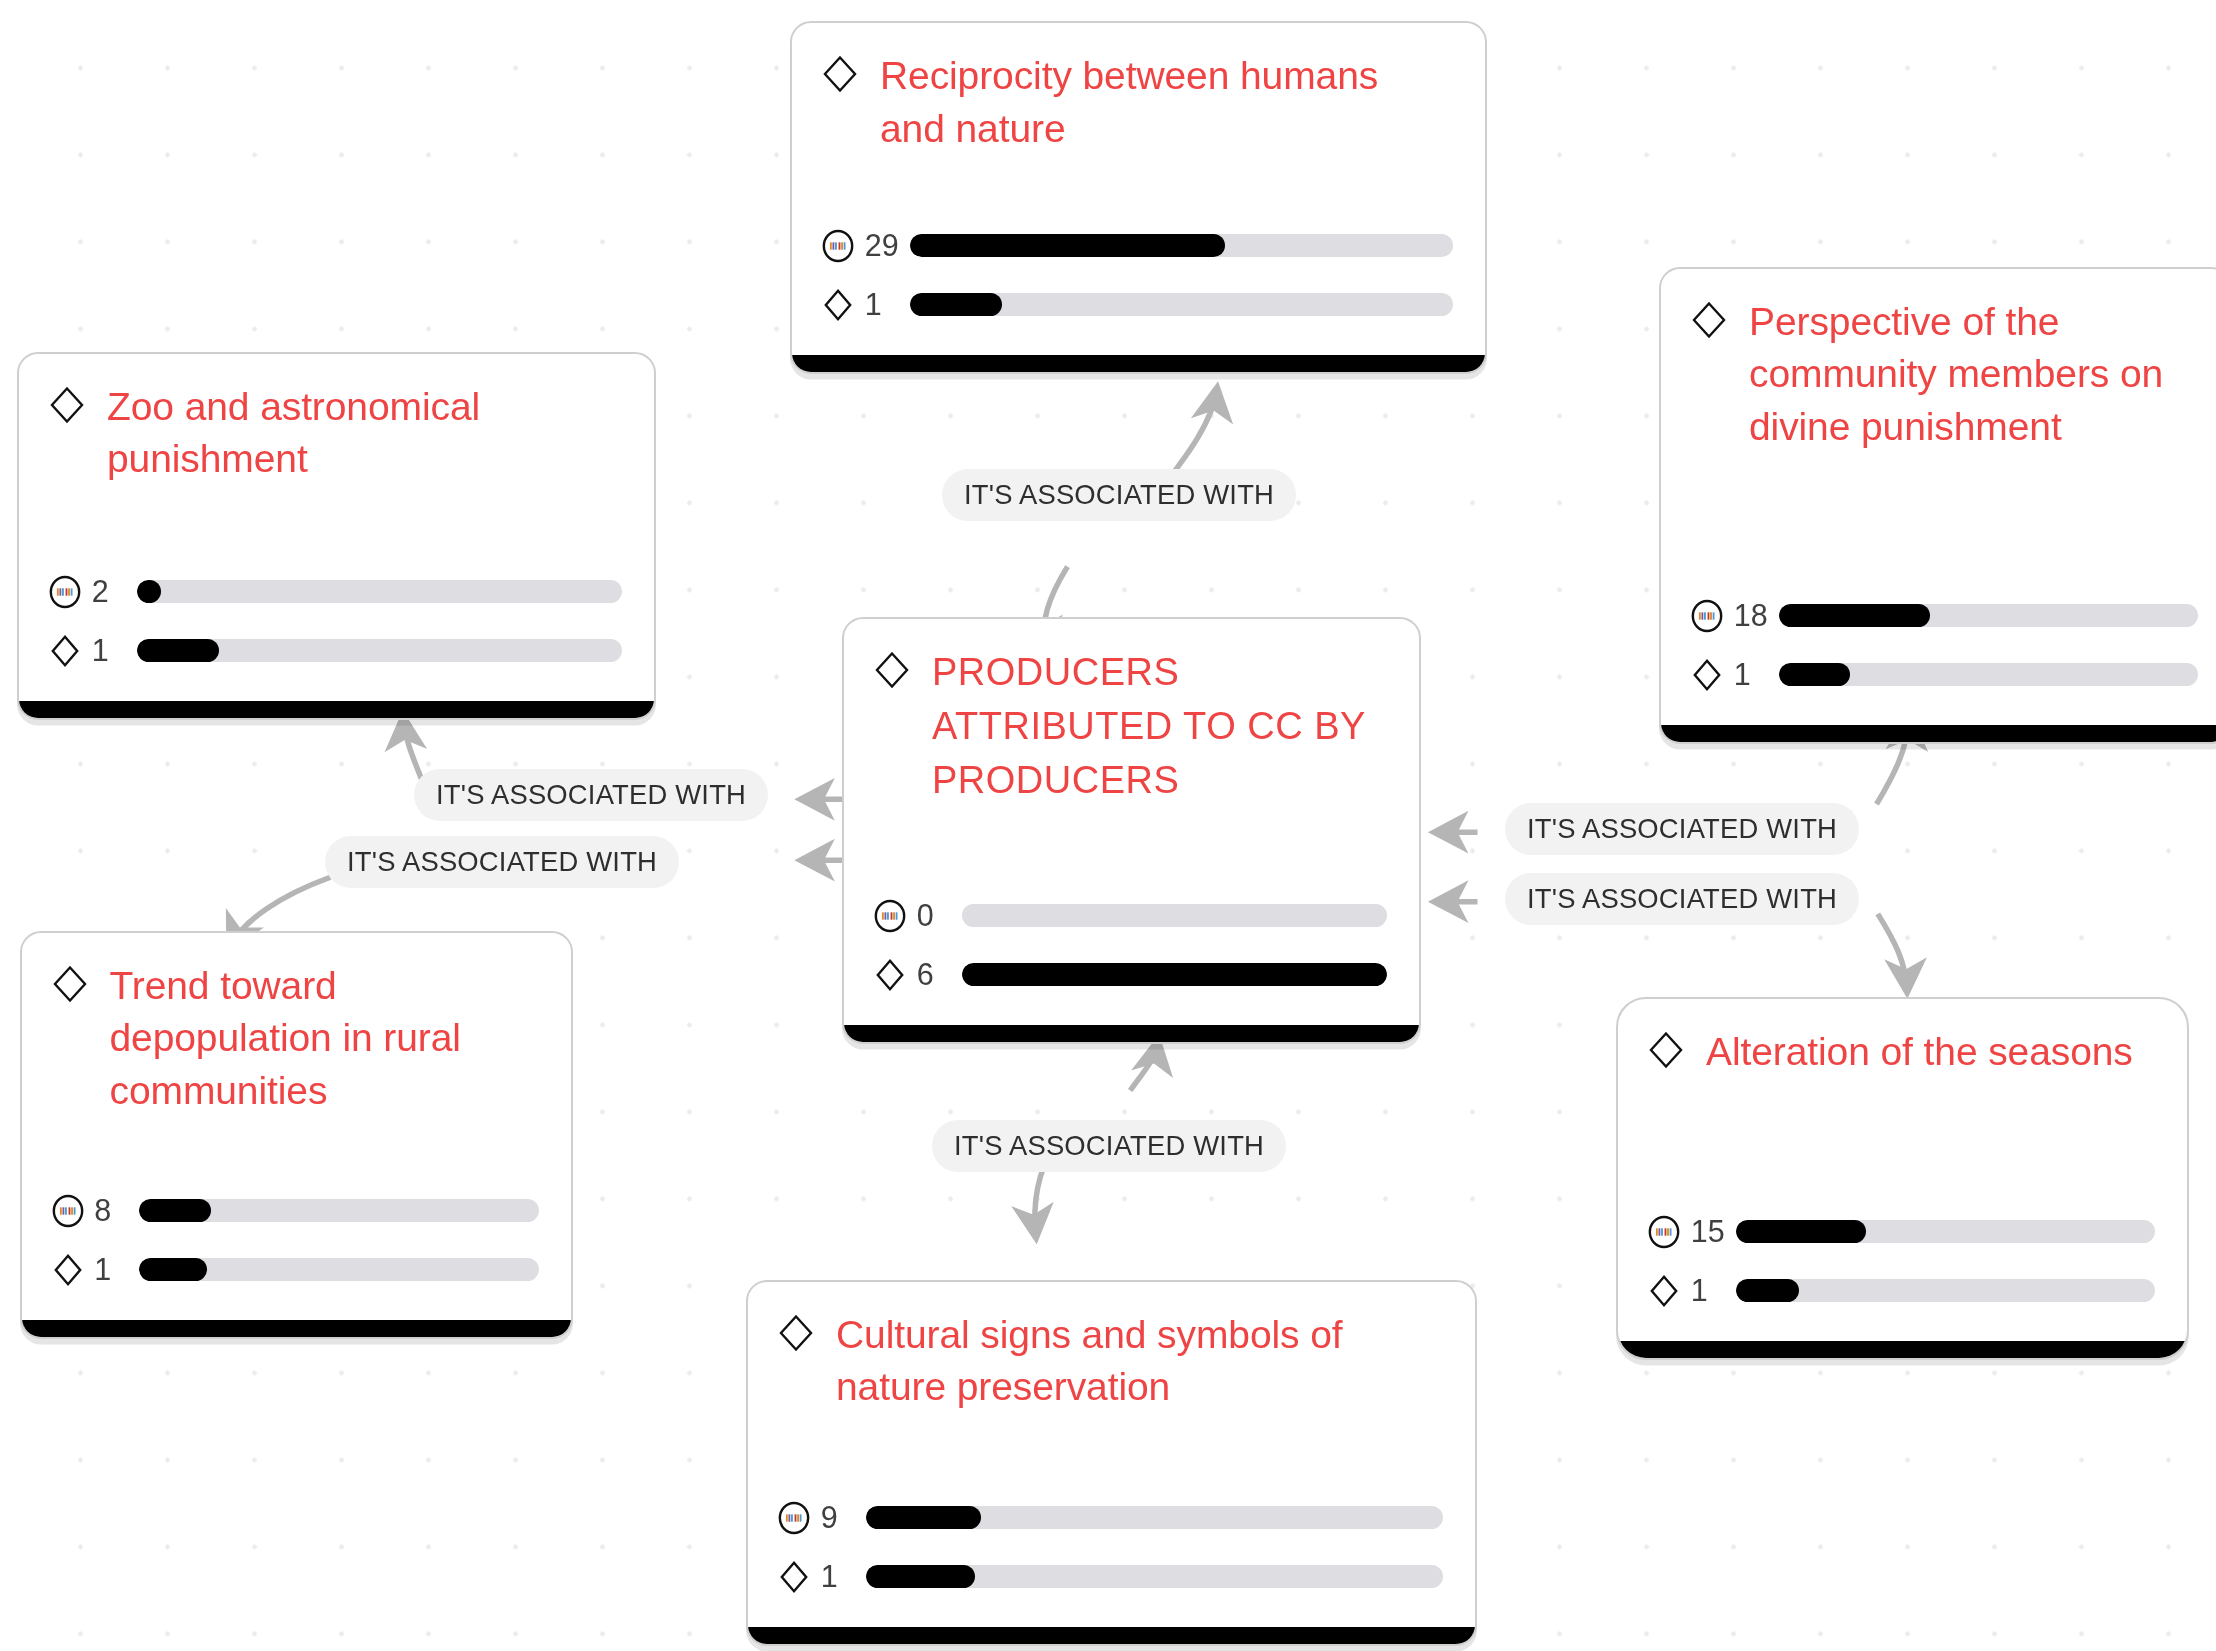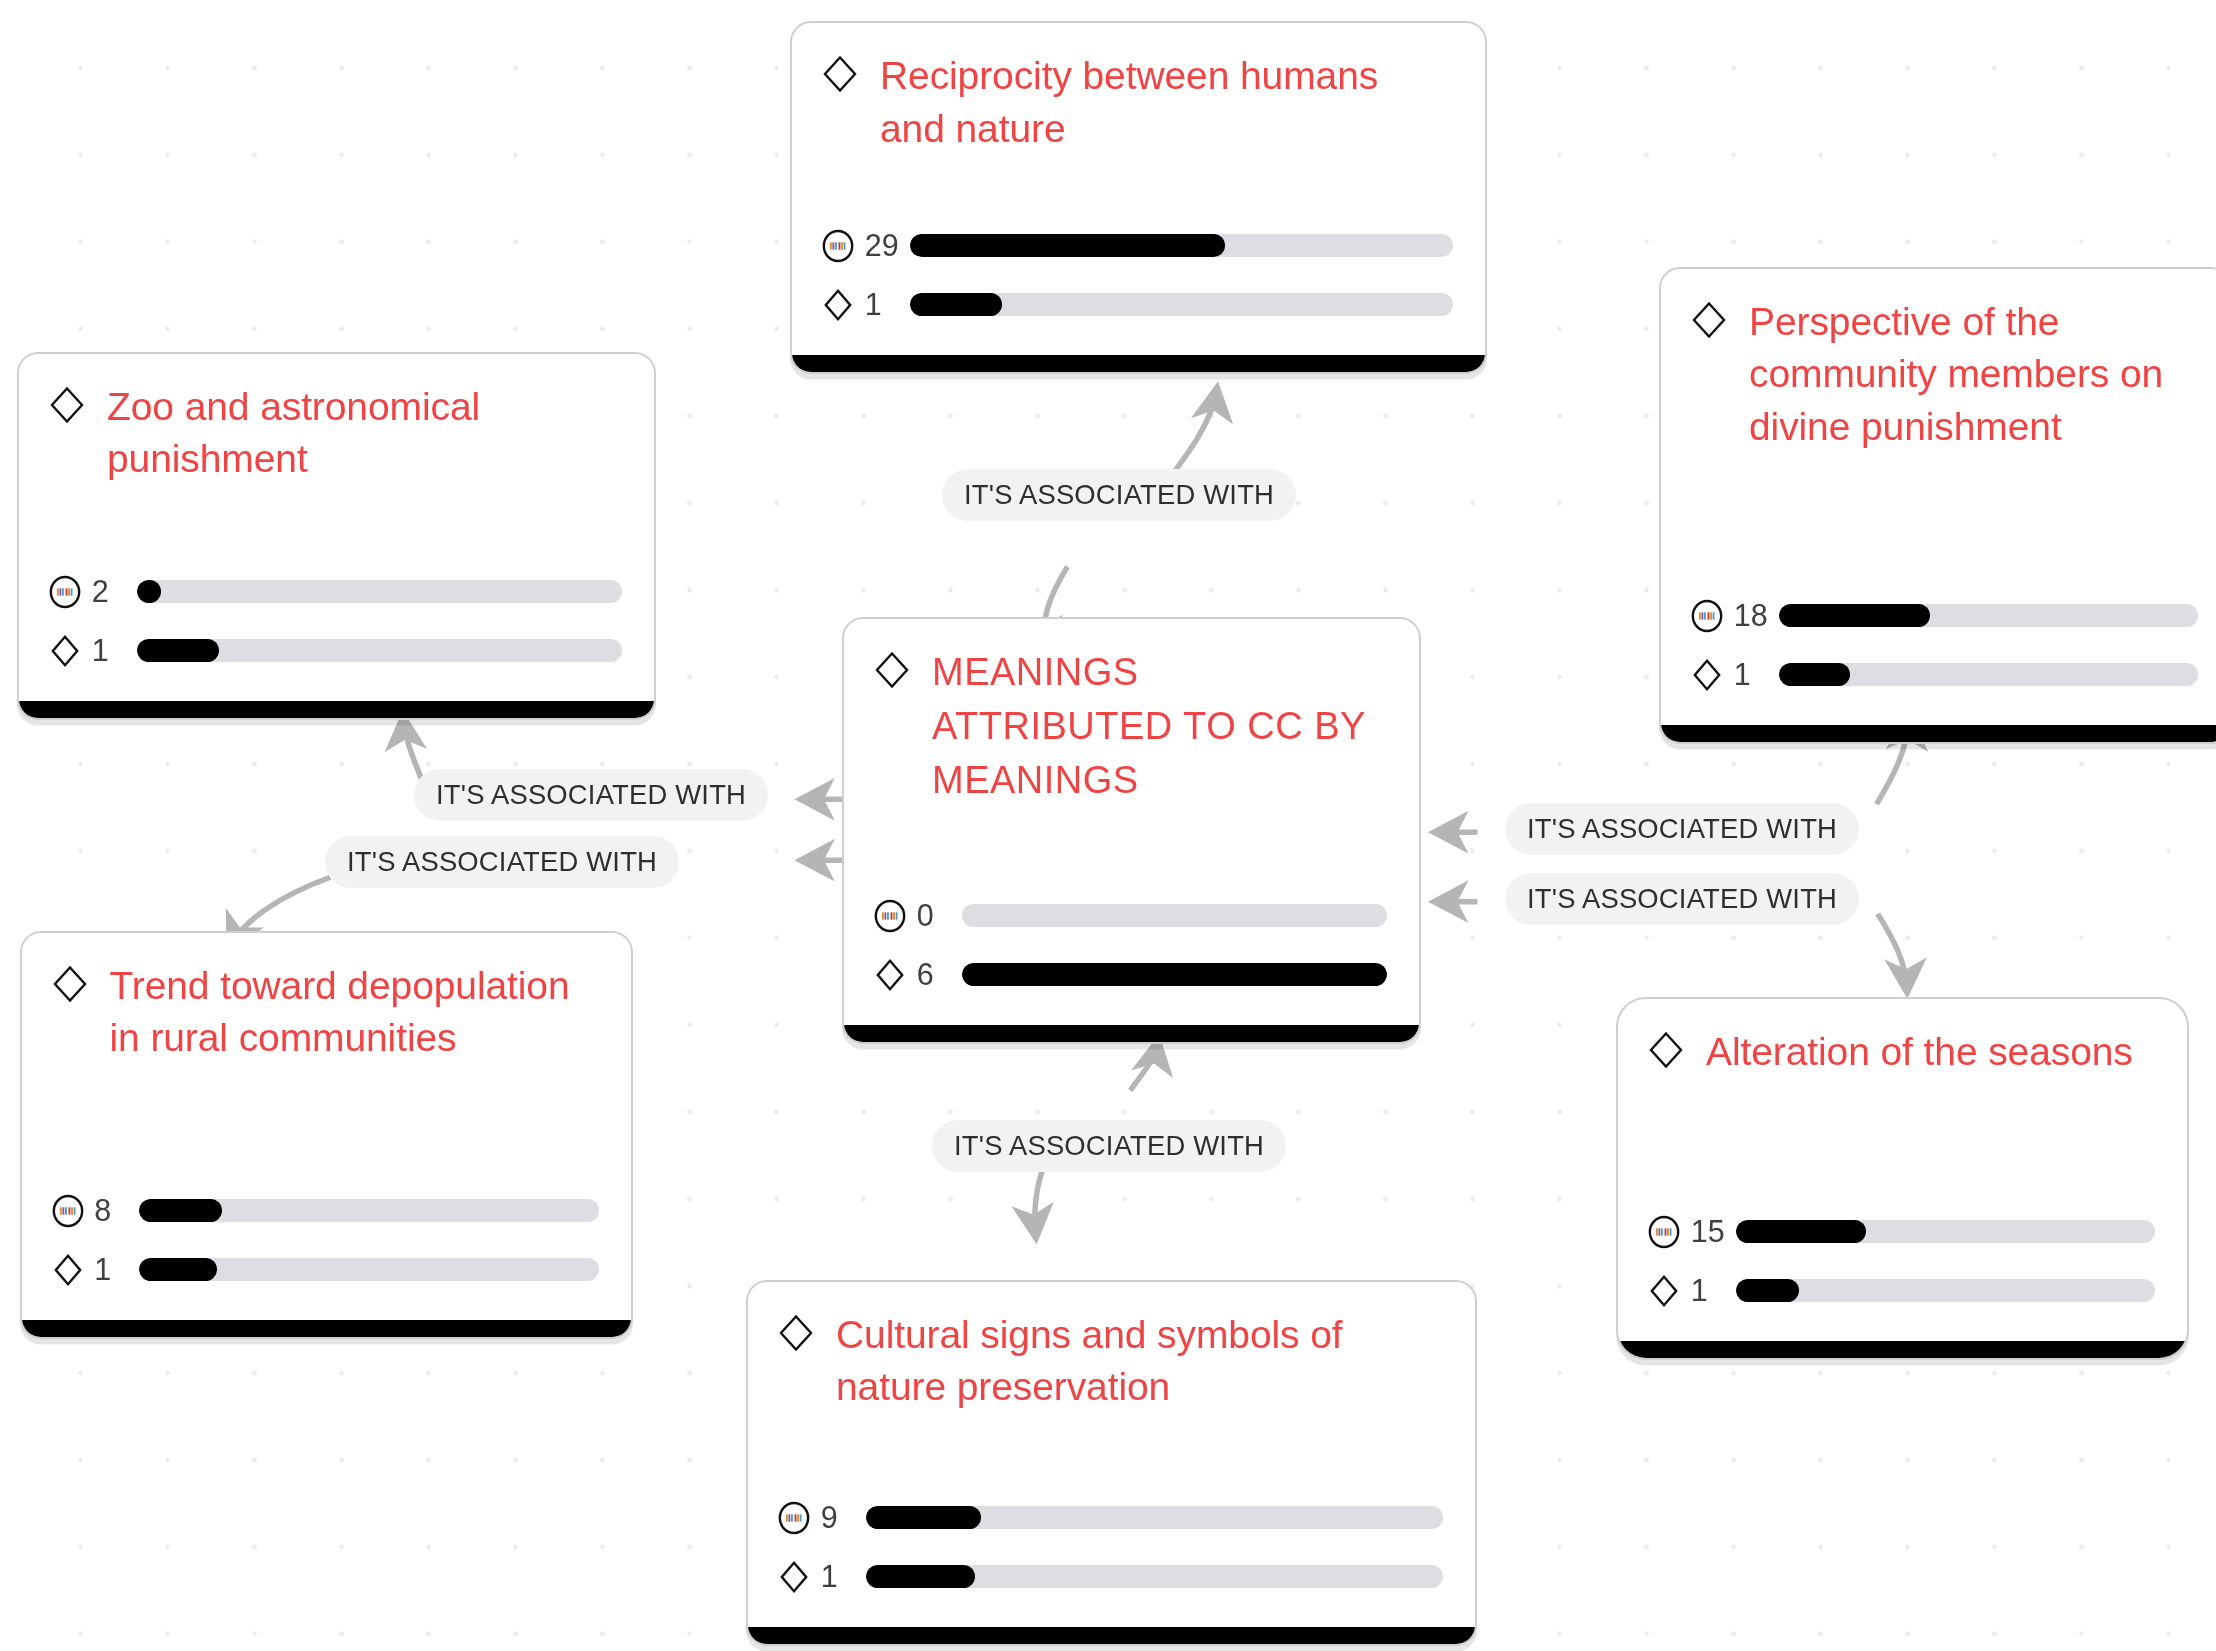--- a/index.html
+++ b/index.html
@@ -272,21 +272,21 @@
     </div>
     <div class="node-footer"></div>
   </div>
 
   <div class="node" style="left:842px;top:617px;width:579px;height:427px;">
     <div class="node-body">
       <div class="node-head">
         <svg class="diamond-icon" viewBox="0 0 24 24">
           <path d="M12 1.6 L21.5 12 L12 22.4 L2.5 12 Z" fill="none" stroke="#111" stroke-width="1.5"></path>
         </svg>
-        <div class="node-title upper">MEANINGS ATTRIBUTED TO CC BY MEANINGS</div>
+        <div class="node-title upper">PRODUCERS ATTRIBUTED TO CC BY PRODUCERS</div>
       </div>
       <div class="metrics">
         <div class="metric">
           <svg class="m-icon" viewBox="0 0 24 24">
             <ellipse cx="12" cy="12" rx="10" ry="10.6" fill="none" stroke="#111" stroke-width="1.7"></ellipse>
             <rect x="6.3" y="9.4" width="1.3" height="5.2" fill="#e08a28"></rect>
             <rect x="8.1" y="9.4" width="1.3" height="5.2" fill="#7a5aa0"></rect>
             <rect x="9.9" y="9.4" width="1.3" height="5.2" fill="#4a9bd4"></rect>
             <rect x="12.4" y="9.4" width="1.3" height="5.2" fill="#c0392b"></rect>
             <rect x="14.2" y="9.4" width="1.3" height="5.2" fill="#e08a28"></rect>
@@ -304,21 +304,21 @@
           <div class="m-val">6</div>
           <div class="bar-track">
             <div class="bar-fill" style="width:100%"></div>
           </div>
         </div>
       </div>
     </div>
     <div class="node-footer"></div>
   </div>
 
-  <div class="node" style="left:19.5px;top:931px;width:613px;height:408px;">
+  <div class="node" style="left:19.5px;top:931px;width:553px;height:408px;">
     <div class="node-body">
       <div class="node-head">
         <svg class="diamond-icon" viewBox="0 0 24 24">
           <path d="M12 1.6 L21.5 12 L12 22.4 L2.5 12 Z" fill="none" stroke="#111" stroke-width="1.5"></path>
         </svg>
         <div class="node-title">Trend toward depopulation in rural communities</div>
       </div>
       <div class="metrics">
         <div class="metric">
           <svg class="m-icon" viewBox="0 0 24 24">

